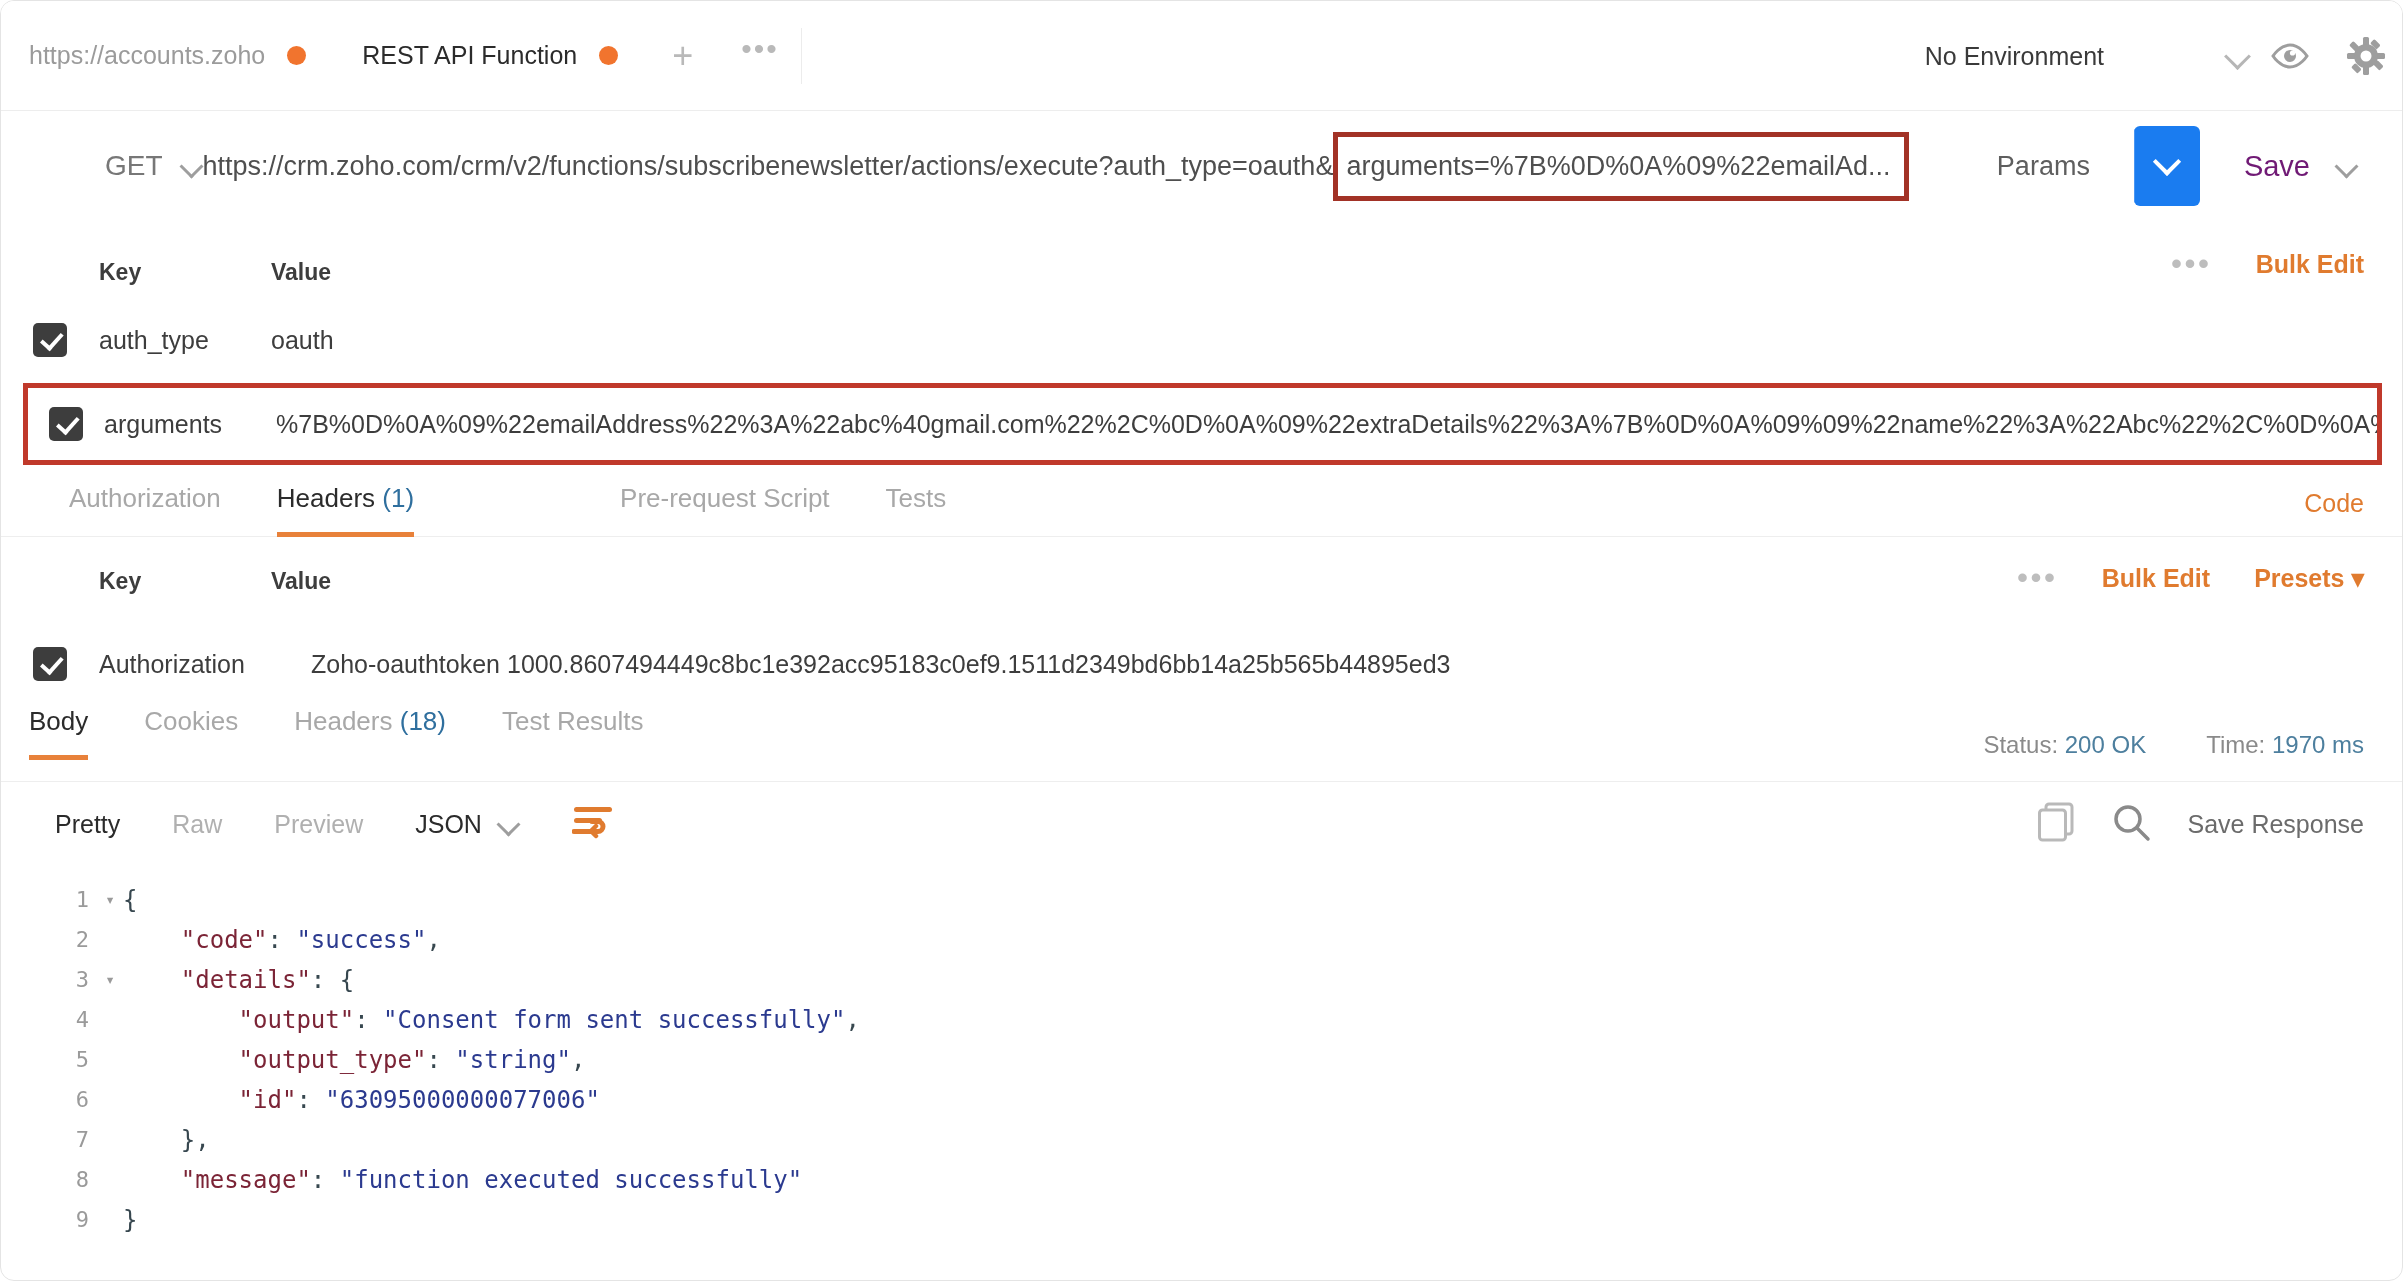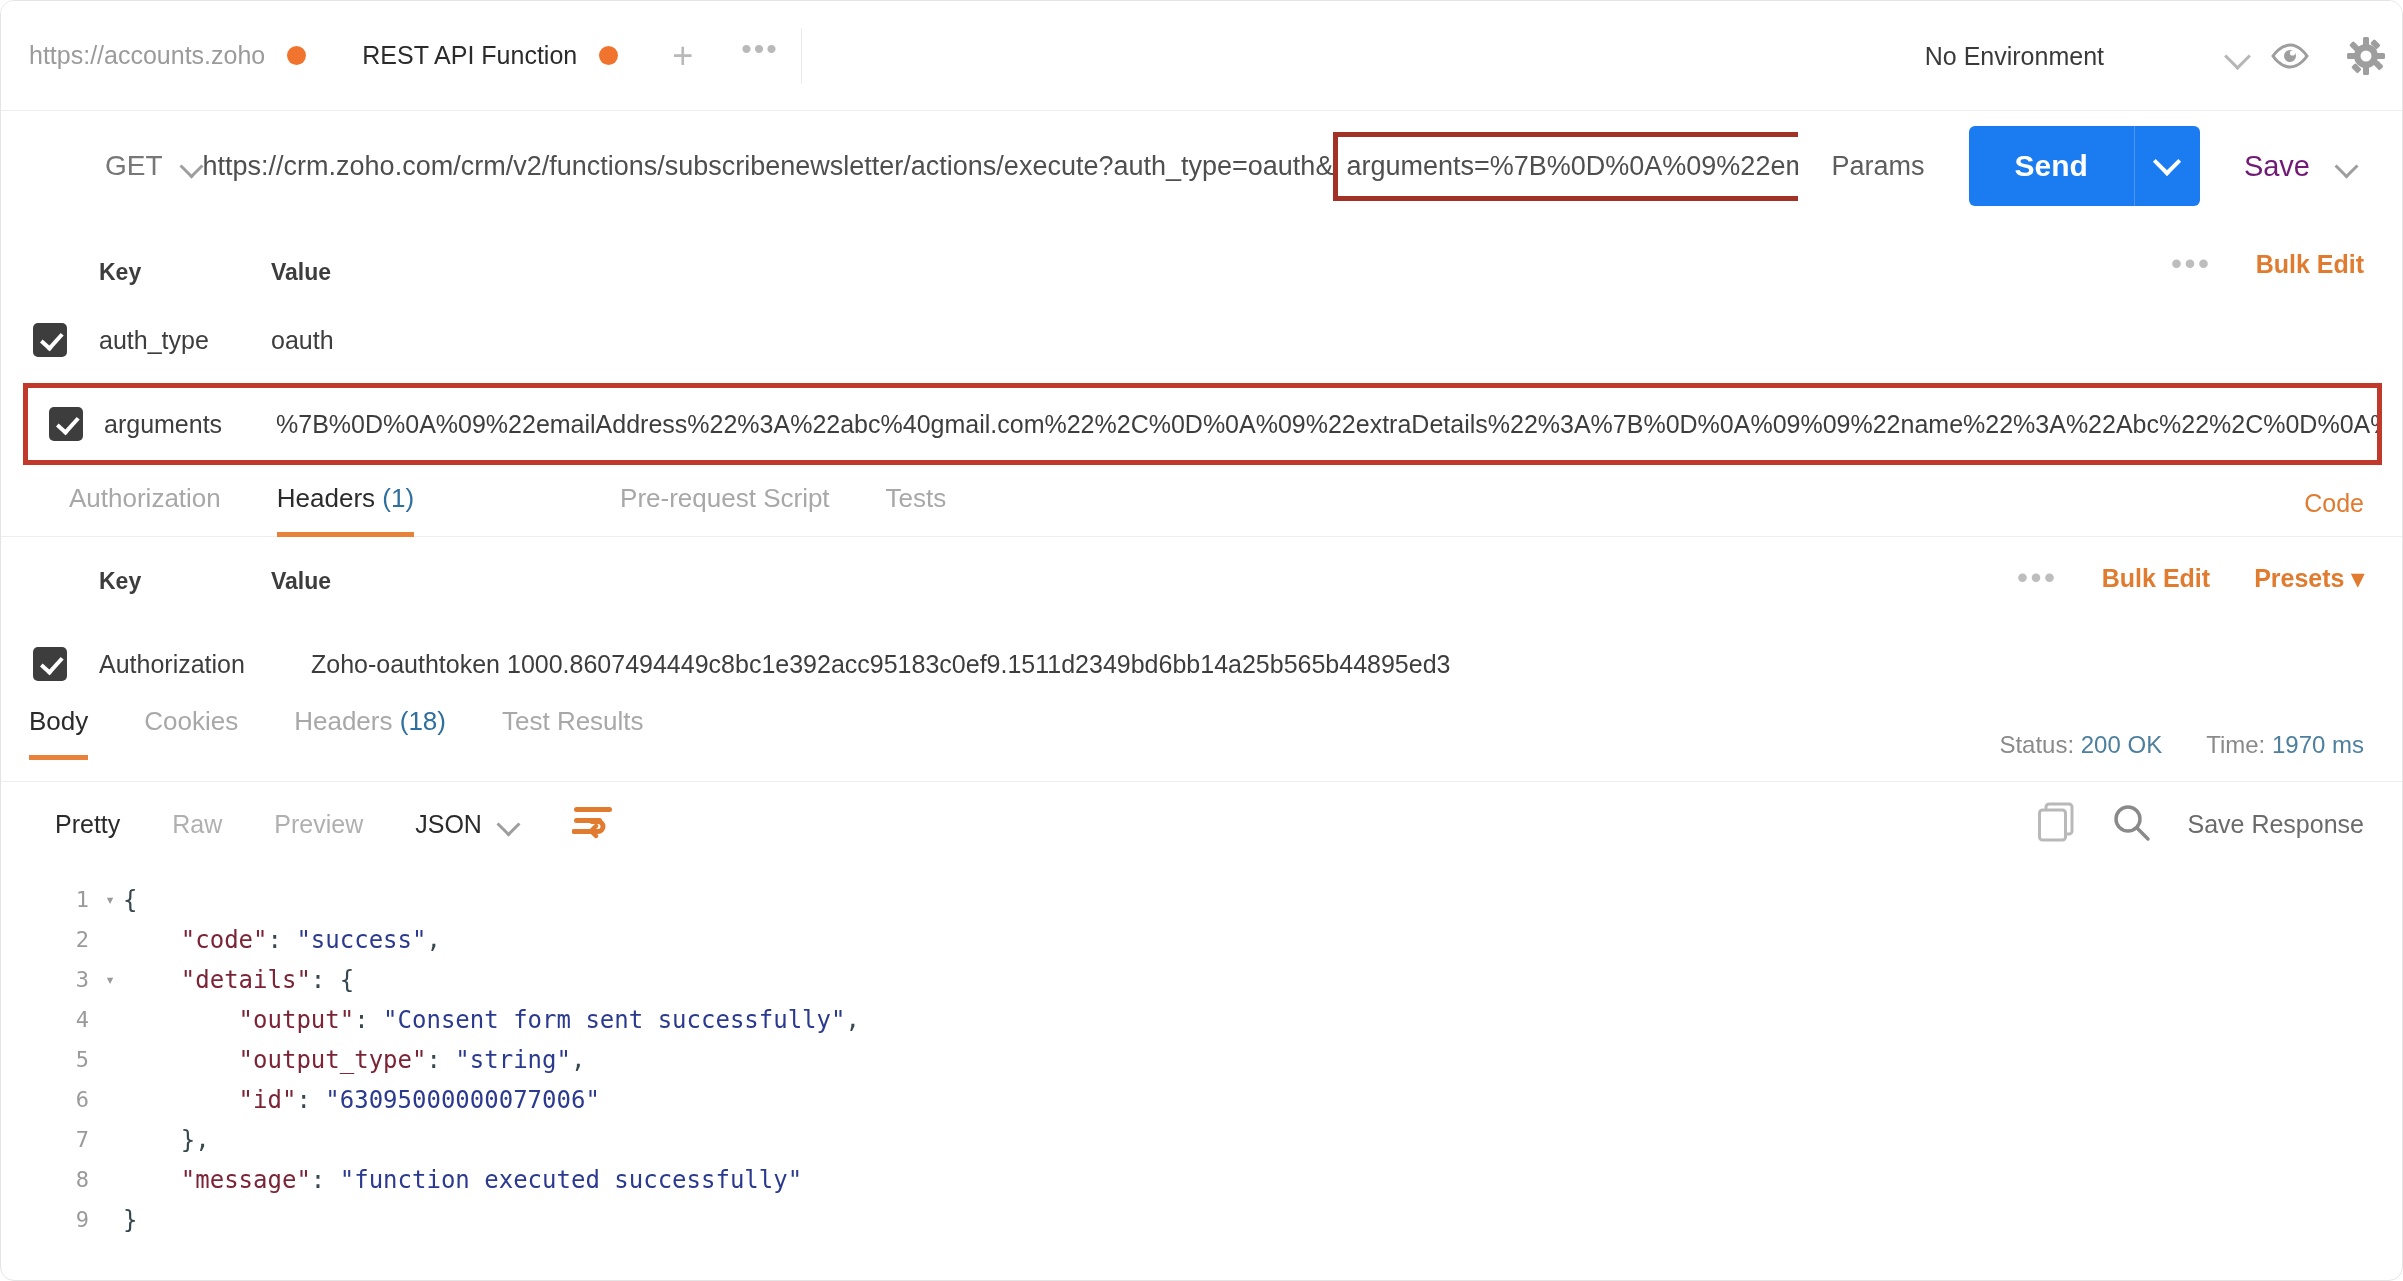--- a/index.html
+++ b/index.html
@@ -202,21 +202,21 @@
   }
 
   
   .resp-tabs {
     display: flex; align-items: flex-start;
     height: 76px; border-bottom: 1px solid #eeeeee;
   }
   .status-area {
     position: absolute; right: 40px; bottom: 22px;
     font-size: 24px; color: #8a8a8a;
-    display: flex; gap: 44px;
+    display: flex; gap: 60px;
   }
   .status-val { color: #4d7f9e; }
 
   .fmt-row {
     display: flex; align-items: center;
     height: 84px; padding-left: 28px;
   }
   .fmt {
     font-size: 25px; color: #b0b0b0;
     padding: 0 26px; cursor: pointer;
@@ -307,21 +307,20 @@
     <div class="method">
       <span>GET</span>
       <span class="chev-sm"></span>
     </div>
     <div class="urlbox">
       <span>https://crm.zoho.com/crm/v2/functions/subscribenewsletter/actions/execute?auth_type=oauth&amp;</span>
         <span class="url-hl">arguments=%7B%0D%0A%09%22emailAd...</span>
     </div>
     <div class="params-link">Params</div>
     <div class="send-grp">
-      <div class="send-btn">Send</div>
       <div class="send-caret"></div>
     </div>
     <div class="save-btn">Save</div>
     <span class="chev-sm save-caret"></span>
   </div>
 
   <div style="position:absolute; left:0; top:240px; width:2403px;">
     <div class="kvhead" style="position:relative;">
       <div class="col-check"></div>
       <div class="col-key">Key</div>

